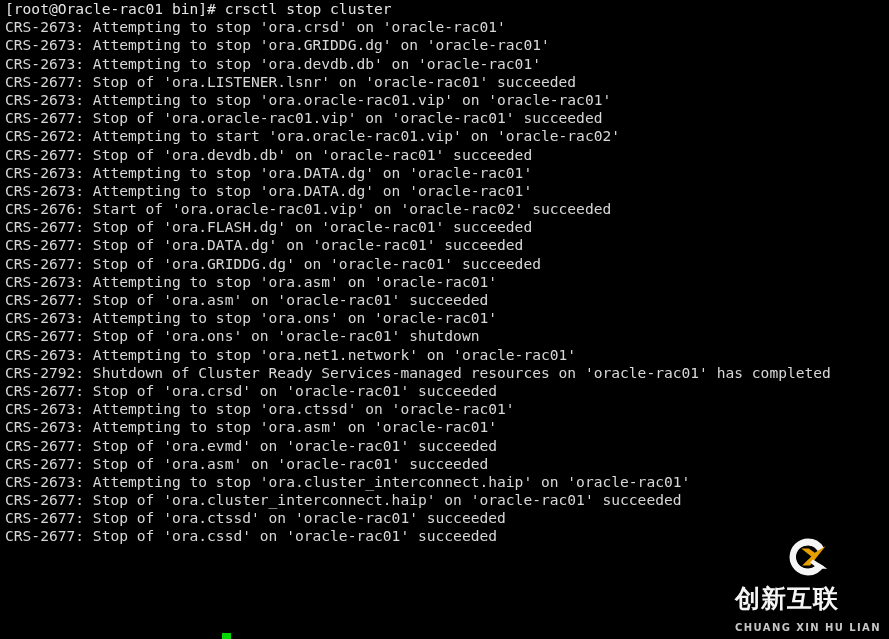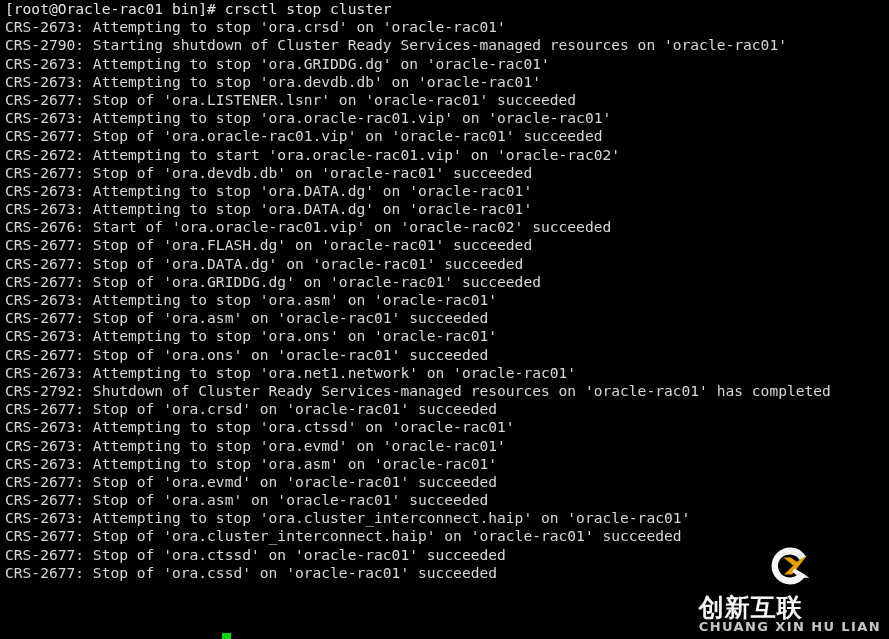--- a/index.html
+++ b/index.html
@@ -81,59 +81,57 @@
   #watermark .mark-cn {
     font-family: "DejaVu Sans", "Liberation Sans", sans-serif;
     font-size: 25px;
     font-weight: bold;
     color: #ffffff;
     letter-spacing: 1px;
     white-space: nowrap;
   }
   #watermark .mark-en {
     font-family: "DejaVu Sans", "Liberation Sans", sans-serif;
-    font-size: 13px;
+    font-size: 10px;
     font-weight: bold;
     color: #cfcfcf;
     letter-spacing: 1.4px;
-    margin-top: 0;
+    margin-top: 12px;
     white-space: nowrap;
   }
 </style>
 </head>
 <body>
 
 <div id="terminal">
 
   <div id="screen">
       <div class="term-line prompt-line">[root@Oracle-rac01 bin]# crsctl stop cluster</div>
       <div class="term-line">CRS-2673: Attempting to stop 'ora.crsd' on 'oracle-rac01'</div>
-      <div class="term-line">CRS-2790: Starting shutdown of Cluster Ready Services-managed resources on 'oracle-rac01'</div>
       <div class="term-line">CRS-2673: Attempting to stop 'ora.GRIDDG.dg' on 'oracle-rac01'</div>
       <div class="term-line">CRS-2673: Attempting to stop 'ora.devdb.db' on 'oracle-rac01'</div>
       <div class="term-line">CRS-2677: Stop of 'ora.LISTENER.lsnr' on 'oracle-rac01' succeeded</div>
       <div class="term-line">CRS-2673: Attempting to stop 'ora.oracle-rac01.vip' on 'oracle-rac01'</div>
       <div class="term-line">CRS-2677: Stop of 'ora.oracle-rac01.vip' on 'oracle-rac01' succeeded</div>
       <div class="term-line">CRS-2672: Attempting to start 'ora.oracle-rac01.vip' on 'oracle-rac02'</div>
       <div class="term-line">CRS-2677: Stop of 'ora.devdb.db' on 'oracle-rac01' succeeded</div>
       <div class="term-line">CRS-2673: Attempting to stop 'ora.DATA.dg' on 'oracle-rac01'</div>
       <div class="term-line">CRS-2673: Attempting to stop 'ora.DATA.dg' on 'oracle-rac01'</div>
       <div class="term-line">CRS-2676: Start of 'ora.oracle-rac01.vip' on 'oracle-rac02' succeeded</div>
       <div class="term-line">CRS-2677: Stop of 'ora.FLASH.dg' on 'oracle-rac01' succeeded</div>
       <div class="term-line">CRS-2677: Stop of 'ora.DATA.dg' on 'oracle-rac01' succeeded</div>
       <div class="term-line">CRS-2677: Stop of 'ora.GRIDDG.dg' on 'oracle-rac01' succeeded</div>
       <div class="term-line">CRS-2673: Attempting to stop 'ora.asm' on 'oracle-rac01'</div>
       <div class="term-line">CRS-2677: Stop of 'ora.asm' on 'oracle-rac01' succeeded</div>
       <div class="term-line">CRS-2673: Attempting to stop 'ora.ons' on 'oracle-rac01'</div>
-      <div class="term-line">CRS-2677: Stop of 'ora.ons' on 'oracle-rac01' succeeded</div>
+      <div class="term-line">CRS-2677: Stop of 'ora.ons' on 'oracle-rac01' shutdown</div>
       <div class="term-line">CRS-2673: Attempting to stop 'ora.net1.network' on 'oracle-rac01'</div>
       <div class="term-line">CRS-2792: Shutdown of Cluster Ready Services-managed resources on 'oracle-rac01' has completed</div>
       <div class="term-line">CRS-2677: Stop of 'ora.crsd' on 'oracle-rac01' succeeded</div>
       <div class="term-line">CRS-2673: Attempting to stop 'ora.ctssd' on 'oracle-rac01'</div>
-      <div class="term-line">CRS-2673: Attempting to stop 'ora.evmd' on 'oracle-rac01'</div>
       <div class="term-line">CRS-2673: Attempting to stop 'ora.asm' on 'oracle-rac01'</div>
       <div class="term-line">CRS-2677: Stop of 'ora.evmd' on 'oracle-rac01' succeeded</div>
       <div class="term-line">CRS-2677: Stop of 'ora.asm' on 'oracle-rac01' succeeded</div>
       <div class="term-line">CRS-2673: Attempting to stop 'ora.cluster_interconnect.haip' on 'oracle-rac01'</div>
       <div class="term-line">CRS-2677: Stop of 'ora.cluster_interconnect.haip' on 'oracle-rac01' succeeded</div>
       <div class="term-line">CRS-2677: Stop of 'ora.ctssd' on 'oracle-rac01' succeeded</div>
       <div class="term-line">CRS-2677: Stop of 'ora.cssd' on 'oracle-rac01' succeeded</div>
     </div>
 
   <div id="cursor"></div>

